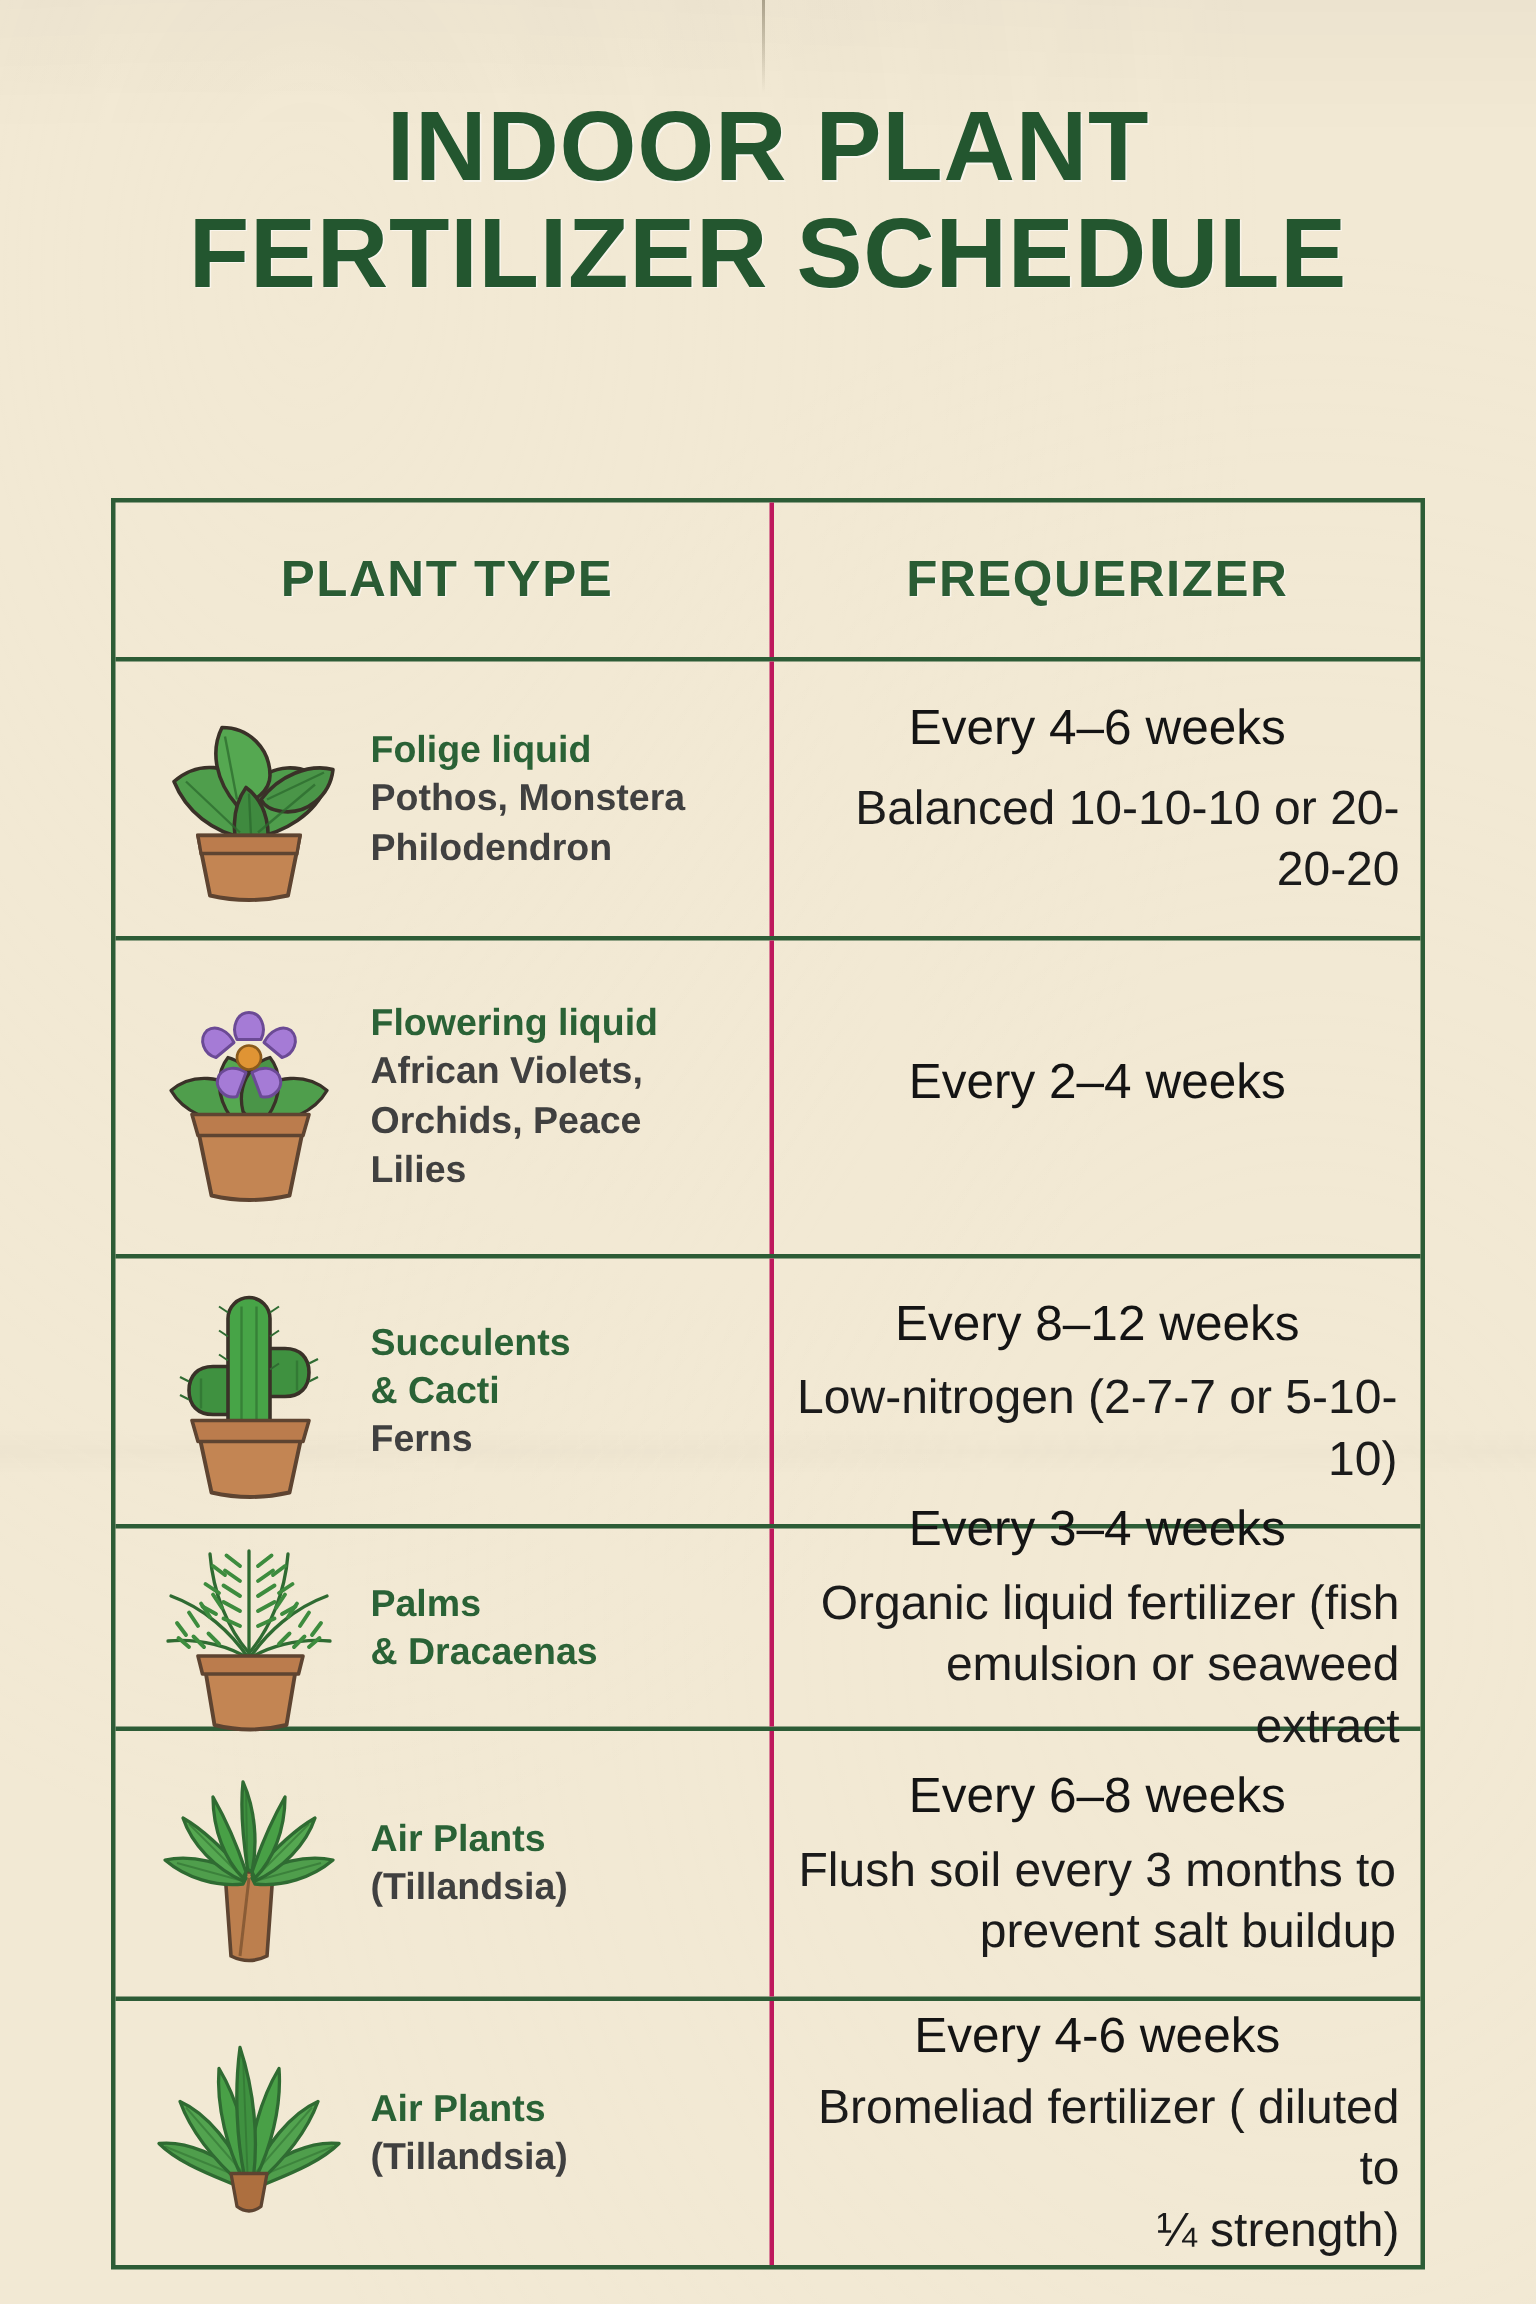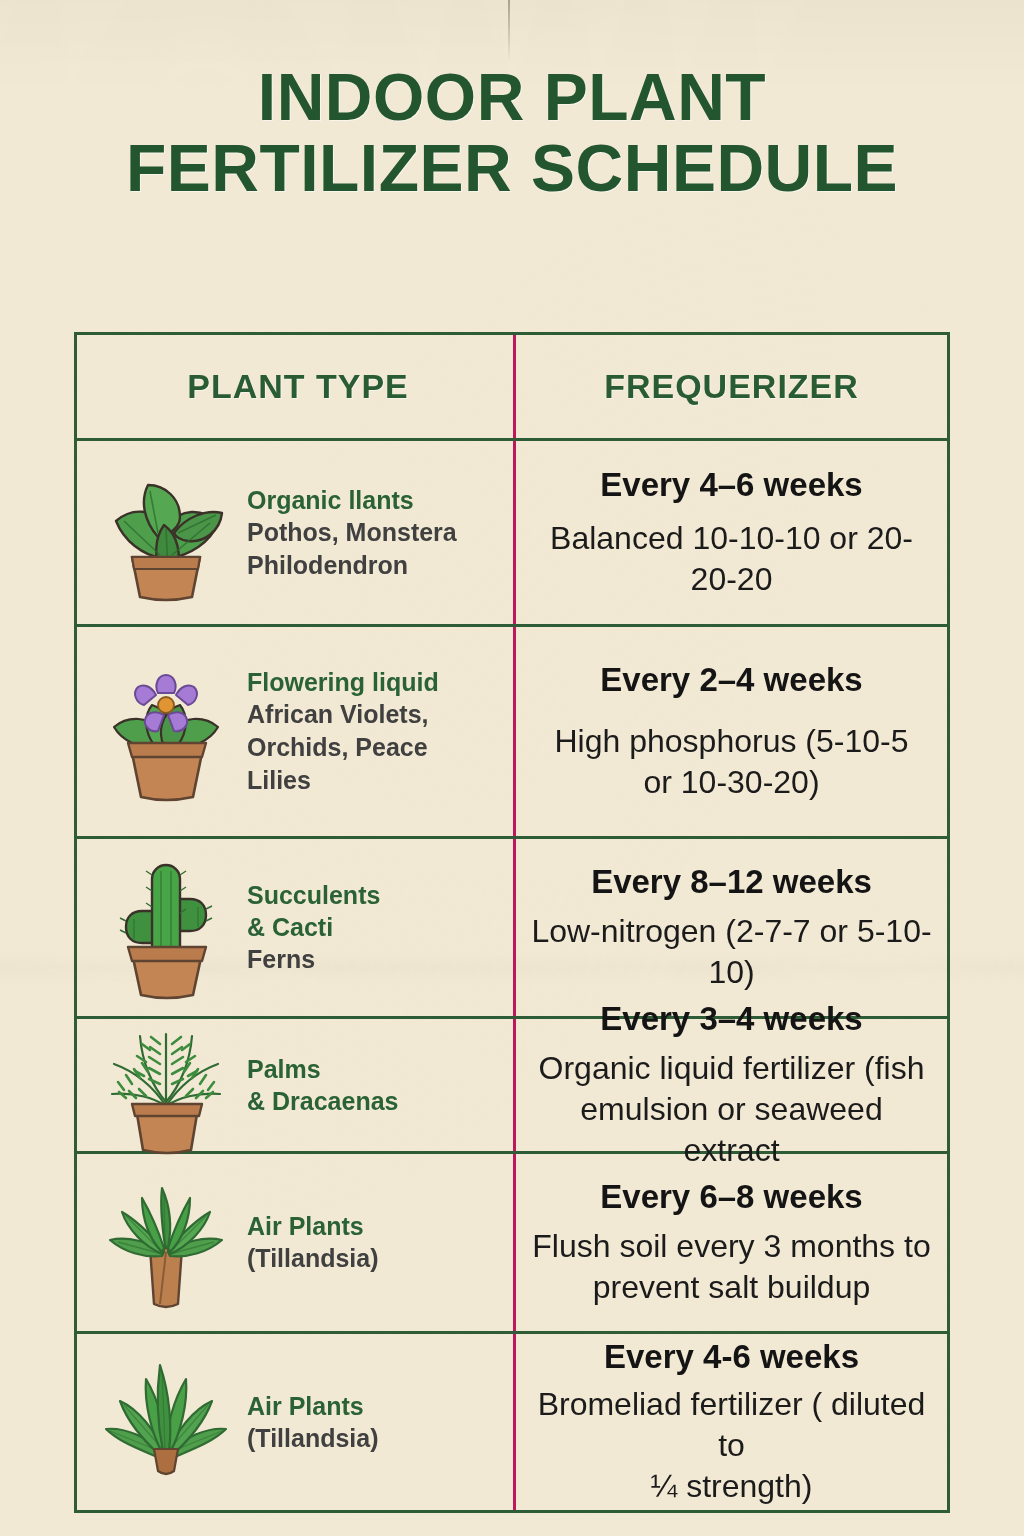--- a/index.html
+++ b/index.html
@@ -71,21 +71,21 @@
     align-items: center;
     padding: 10px 8px 10px 14px;
   }
   .col-right {
     flex: 1;
     box-sizing: border-box;
     display: flex;
     flex-direction: column;
     align-items: center;
     justify-content: center;
-    text-align: center;
+    text-align: right;
     padding: 8px 14px;
   }
 
   
   .header-row { height: 106px; }
   .header-row .col-left,
   .header-row .col-right {
     justify-content: center;
     align-items: center;
   }
@@ -113,21 +113,21 @@
   }
   .plant-examples {
     color: #404040;
     font-size: 25px;
     line-height: 1.32;
     font-weight: 700;
   }
   .freq {
     color: #141414;
     font-size: 33px;
-    font-weight: 700;
+    font-weight: 400;
     line-height: 1.2;
     margin-bottom: 8px;
   }
   .fert {
     color: #1b1b1b;
     font-size: 32px;
     line-height: 1.28;
     font-weight: 400;
   }
   .r1 { height: 186px; }
@@ -179,21 +179,21 @@
               <path d="M74 92 L112 60"></path>
             <path d="M60 70 L52 28"></path>
               <path d="M80 70 L118 52"></path>
             <path d="M70 108 L68 66"></path>
           </g>
           <path d="M34 94 L102 94 L94 134 Q68 140 42 134 Z" fill="#c38553" stroke="#5e4431" stroke-width="2.6" stroke-linejoin="round"></path>
           <path d="M34 94 L102 94 L100 106 L36 106 Z" fill="#bb7c4d" stroke="#5e4431" stroke-width="2.2"></path>
         </svg>
       </div>
       <div class="labels">
-        <div class="plant-name">Organic llants</div>
+        <div class="plant-name">Folige liquid</div>
         <div class="plant-examples" style="white-space:pre-line">Pothos, Monstera
 Philodendron</div>
       </div>
     </div>
     <div class="col-right">
       <div class="freq">Every 4–6 weeks</div>
       <div class="fert" style="white-space:pre-line">Balanced 10-10-10 or 20-20-20</div>
     </div>
   </div>
 
@@ -221,22 +221,20 @@
       </div>
       <div class="labels">
         <div class="plant-name">Flowering liquid</div>
         <div class="plant-examples" style="white-space:pre-line">African Violets,
 Orchids, Peace
 Lilies</div>
       </div>
     </div>
     <div class="col-right">
       <div class="freq">Every 2–4 weeks</div>
-      <div class="fert" style="white-space:pre-line">High phosphorus (5-10-5
-or 10-30-20)</div>
     </div>
   </div>
 
   <div class="row r3">
     <div class="col-left">
       <div class="icon-cell">
         <svg width="136" height="150" viewBox="0 0 136 150">
           <g stroke="#3a3128" stroke-width="2.4" stroke-linejoin="round">
             <path d="M44 58 C34 58 28 64 28 74 C28 84 34 90 44 90 L56 90 L56 58 Z" fill="#3f9140"></path>
             <path d="M92 46 C102 46 108 52 108 62 C108 72 102 78 92 78 L80 78 L80 46 Z" fill="#3f9140"></path>

